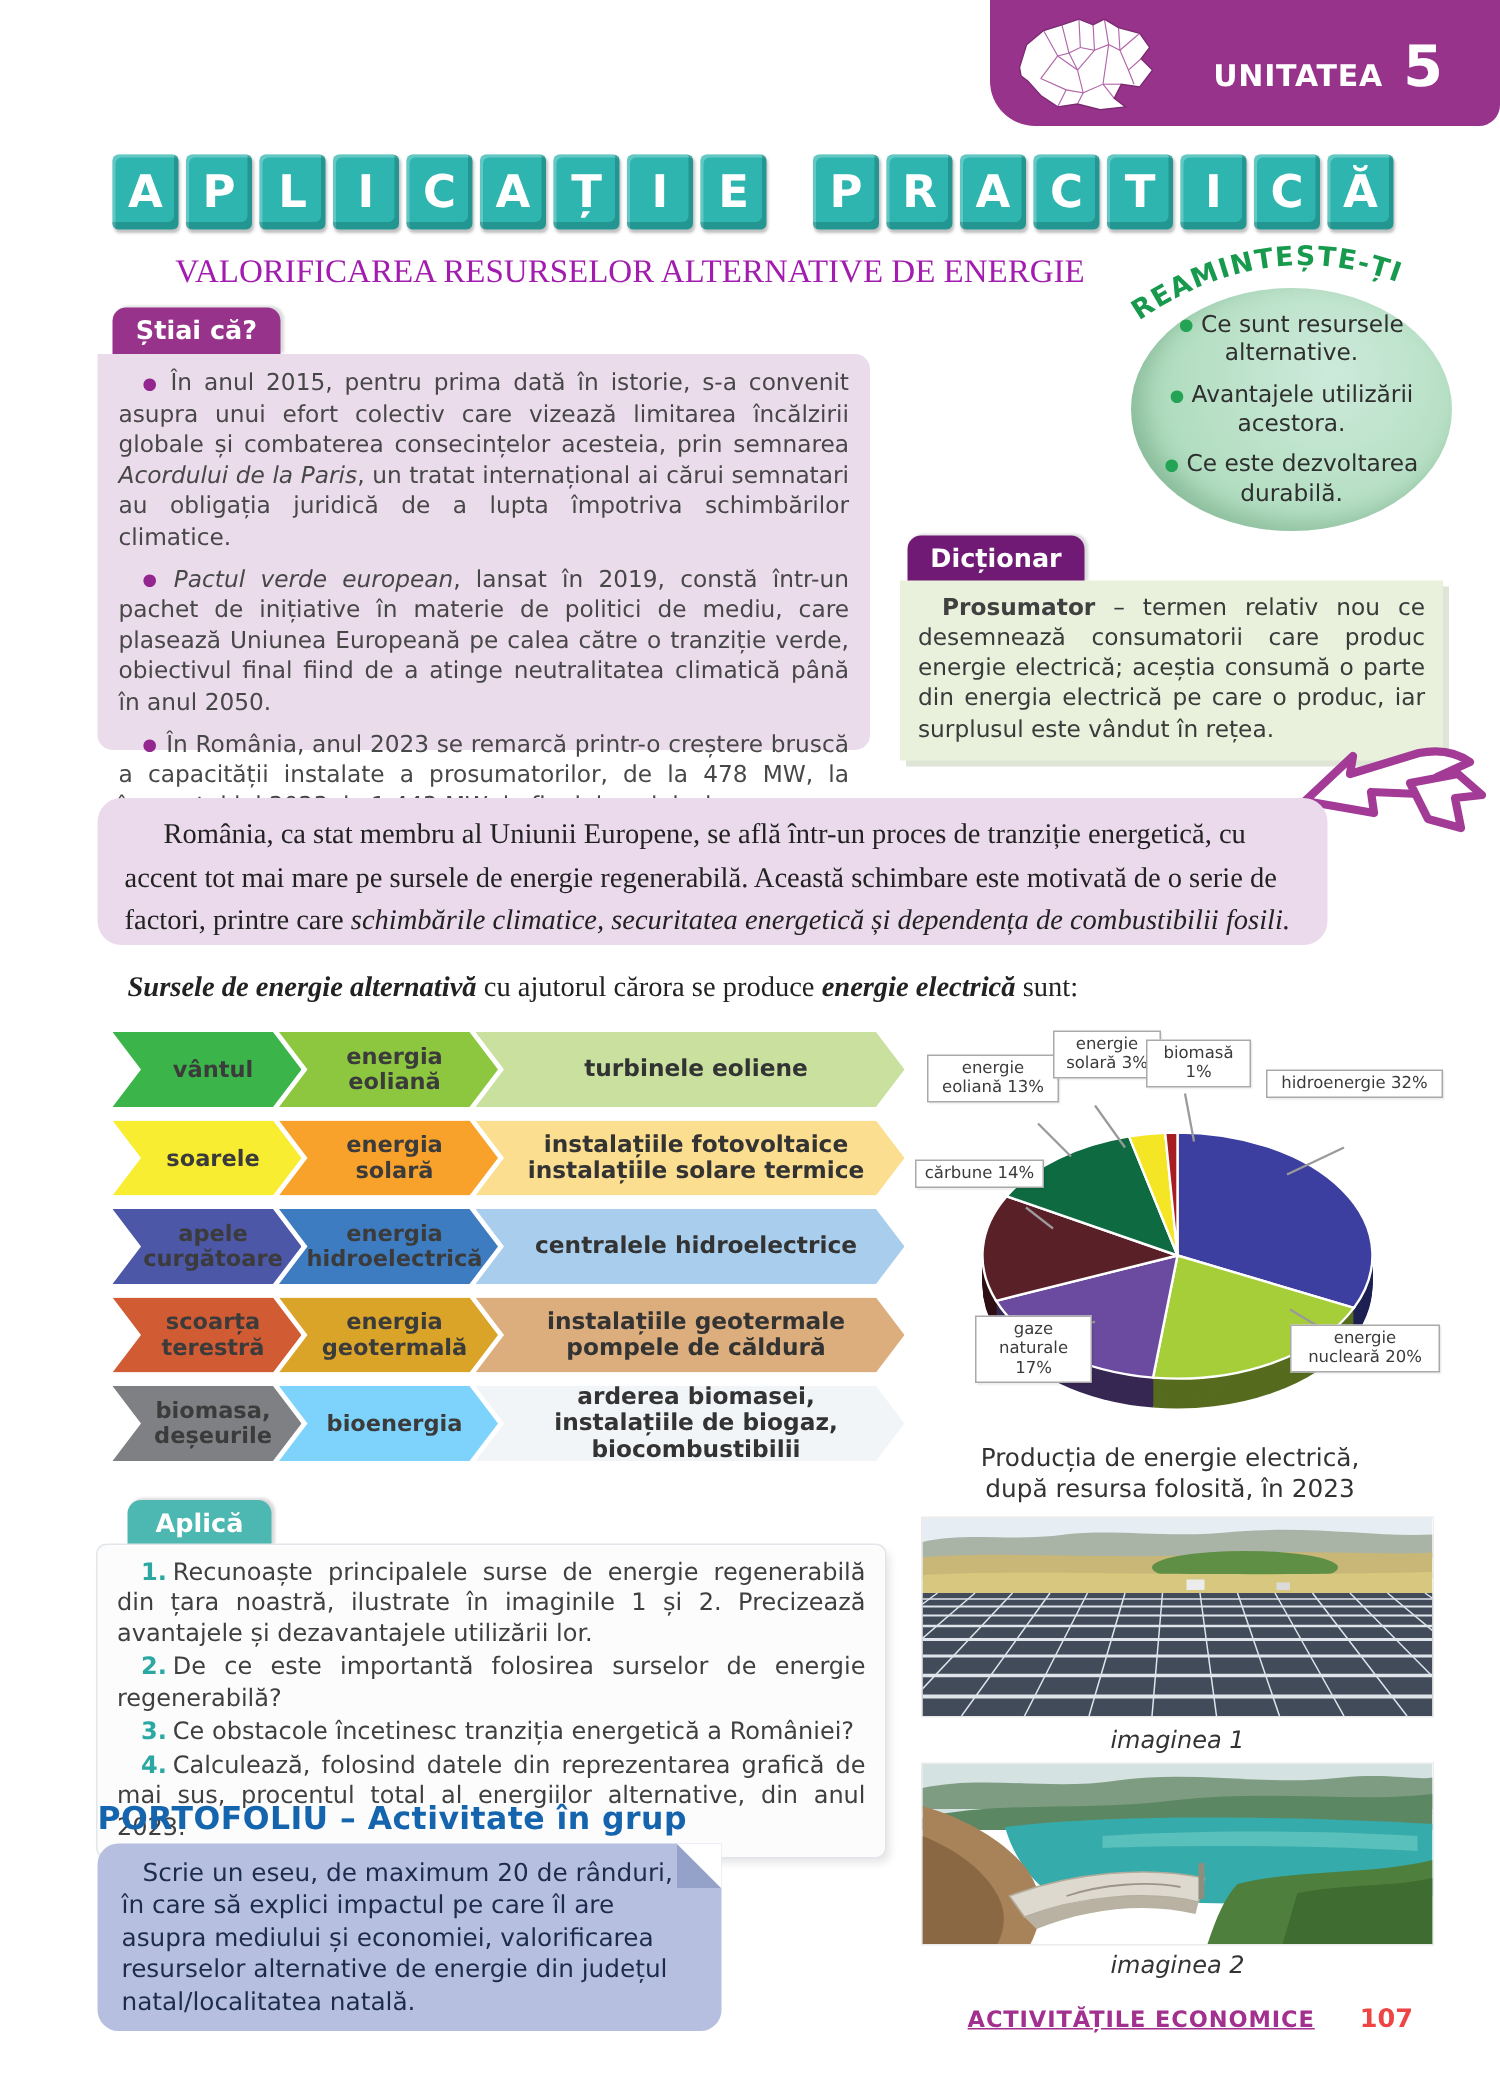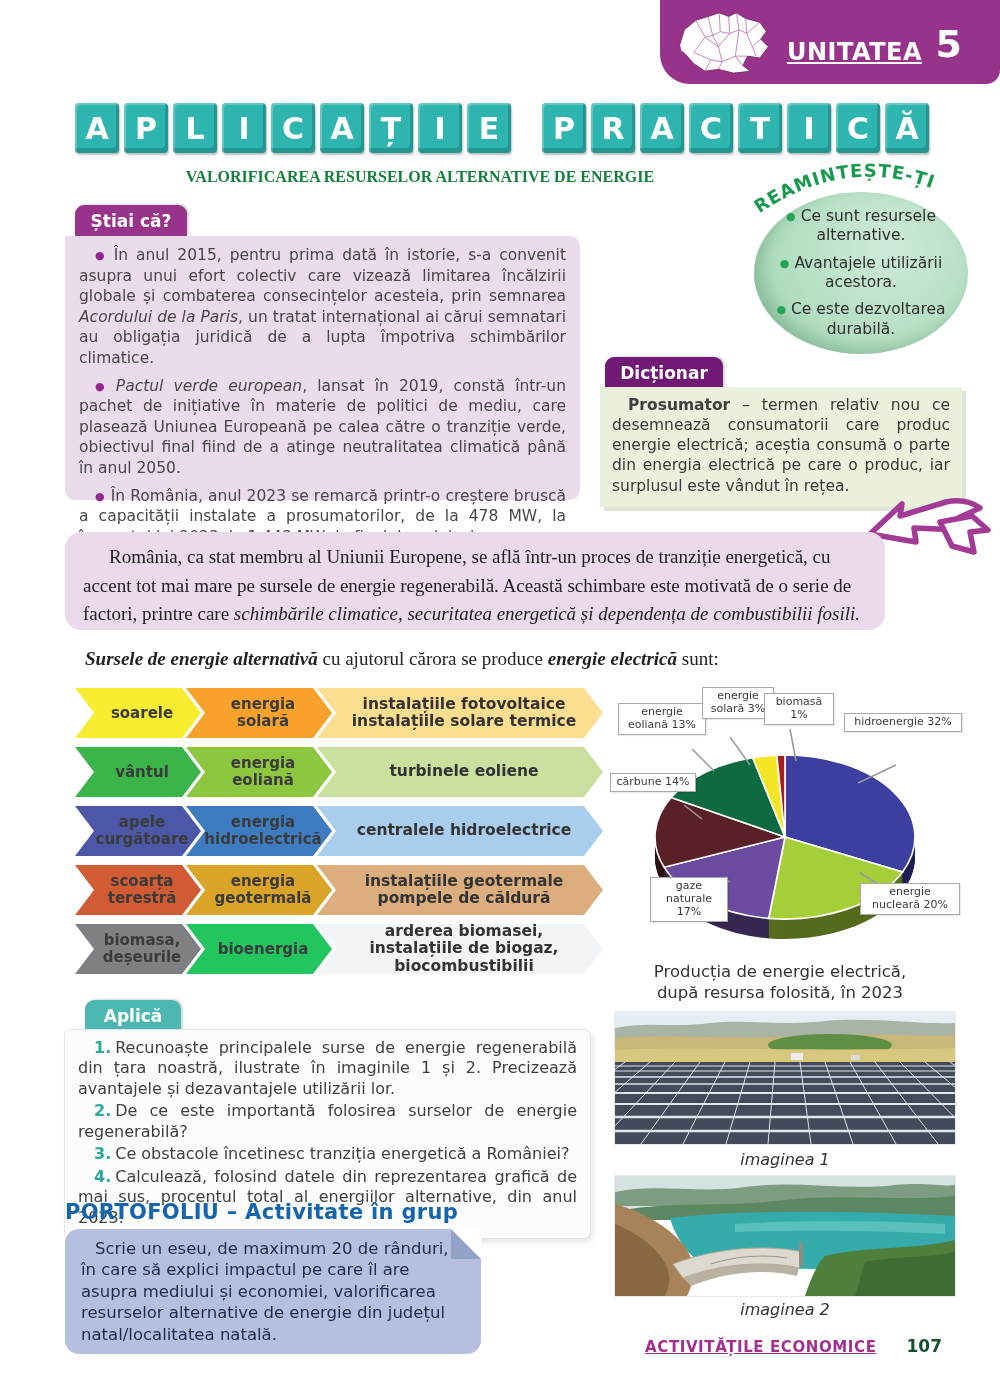--- a/index.html
+++ b/index.html
@@ -3,31 +3,31 @@
 <meta charset="utf-8">
 <style>
   html,body{margin:0;padding:0;background:#fff;}
   .page{position:relative;width:1000px;height:1390px;background:#fff;overflow:hidden;
         font-family:"DejaVu Sans","Liberation Sans",sans-serif;color:#3b3b3b;}
 
   
   .unit-tab{position:absolute;left:660px;top:0;width:340px;height:84px;background:#97338b;
             border-radius:0 0 14px 30px;display:flex;align-items:center;}
   .unit-tab .map{margin-left:16px;}
-  .unit-label{position:absolute;right:78px;top:38px;color:#fff;font-weight:bold;font-size:24px;letter-spacing:.5px;text-decoration:underline;}
+  .unit-label{position:absolute;right:78px;top:38px;color:#fff;font-weight:bold;font-size:20px;letter-spacing:.5px;}
   .unit-number{position:absolute;right:38px;top:22px;color:#fff;font-weight:bold;font-size:38px;}
 
   
   .tiles{position:absolute;left:75px;top:103px;display:flex;}
   .tile{width:44px;height:50px;margin-right:5px;background:#2fb5af;border-radius:4px;
         box-shadow:inset -3px -5px 0 rgba(0,60,60,.25), inset 2px 2px 0 rgba(255,255,255,.25), 1px 2px 2px rgba(0,0,0,.25);
         color:#fff;font-weight:bold;font-size:30px;display:flex;align-items:center;justify-content:center;}
   .tile-gap{width:26px;}
   .subtitle{position:absolute;left:75px;top:168px;width:690px;text-align:center;
-            font-family:"Liberation Serif","DejaVu Serif",serif;font-weight:bold;font-size:16px;color:#15803d;}
+            font-family:"Liberation Serif","DejaVu Serif",serif;font-weight:normal;font-size:22px;color:#a21caf;}
 
   
   .tab{position:absolute;height:31px;border-radius:9px 9px 0 0;color:#fff;font-weight:bold;font-size:17px;
        display:flex;align-items:center;justify-content:center;box-shadow:2px -1px 2px rgba(0,0,0,.15);}
   .tab-purple{background:#97338b;}
   .tab-green{background:#701a75;}
   .tab-teal{background:#4db8b1;}
 
   
   .stiai-box{position:absolute;left:65px;top:236px;width:515px;height:264px;background:#ebdcec;
@@ -97,21 +97,21 @@
                    border-top:30px solid #fff;border-left:30px solid #94a1c9;}
   .porto-box p{margin:0;text-indent:14px;}
 
   
   .fig{position:absolute;width:340px;box-shadow:0 0 0 1px rgba(0,0,0,.08);}
   .fig-cap{position:absolute;width:340px;text-align:center;font-style:italic;font-size:16px;color:#333;}
 
   
   .footer{position:absolute;right:58px;top:1336px;display:flex;align-items:baseline;}
   .footer .sec{color:#a2308f;font-weight:bold;font-size:15px;letter-spacing:.6px;margin-right:30px;text-decoration:underline;}
-  .footer .pg{color:#14532d;font-weight:bold;font-size:17px;}
+  .footer .pg{color:#ef4444;font-weight:bold;font-size:17px;}
 </style>
 </head>
 <body>
 
 <div class="page">
 
   <div class="unit-tab">
     <svg class="map" width="96" height="66" viewBox="0 0 100 70">
       <path d="M3,38 L8,22 L20,12 L33,8 L45,4 L55,8 L63,4 L73,10 L88,14 L95,24 L89,32 L97,40 L88,52 L75,50 L70,60 L78,66 L60,68 L44,64 L30,66 L18,58 L9,48 L4,44 Z" fill="#ffffff" stroke="#7c2a72" stroke-width="1"></path>
       <g stroke="#97338b" stroke-width="0.8" opacity="0.75" fill="none">
@@ -197,49 +197,49 @@
   <div class="intro-box">
     <p><span>România, ca stat membru al Uniunii Europene, se află într-un proces de tranziție energetică, cu accent tot mai mare pe sursele de energie regenerabilă. Această schimbare este motivată de o serie de factori, printre care </span><span class="it">schimbările climatice, securitatea energetică și dependența de combustibilii fosili.</span></p>
   </div>
 
   <div class="sources-line">
     <span class="bi">Sursele de energie alternativă</span><span> cu ajutorul cărora se produce </span><span class="bi">energie electrică</span><span> sunt:</span>
   </div>
 
   <div class="res-rows">
     <div class="res-row">
+      <div class="chev c1" style="background:#3bb54a;">vântul</div>
+      <div class="chev c2" style="background:#8dc63f;">energia eoliană</div>
+      <div class="chev c3" style="background:#c9e09f;">turbinele eoliene</div>
+    </div>
+    <div class="res-row">
       <div class="chev c1" style="background:#f9ed32;">soarele</div>
       <div class="chev c2" style="background:#f8a22b;">energia solară</div>
       <div class="chev c3" style="background:#fbde8f;">instalațiile fotovoltaice
 instalațiile solare termice</div>
-    </div>
-    <div class="res-row">
-      <div class="chev c1" style="background:#3bb54a;">vântul</div>
-      <div class="chev c2" style="background:#8dc63f;">energia eoliană</div>
-      <div class="chev c3" style="background:#c9e09f;">turbinele eoliene</div>
     </div>
     <div class="res-row">
       <div class="chev c1" style="background:#4c57a7;">apele
 curgătoare</div>
       <div class="chev c2" style="background:#3e7cc1;">energia
 hidroelectrică</div>
       <div class="chev c3" style="background:#a9cdec;">centralele hidroelectrice</div>
     </div>
     <div class="res-row">
       <div class="chev c1" style="background:#d15b33;">scoarța
 terestră</div>
       <div class="chev c2" style="background:#d9a428;">energia
 geotermală</div>
       <div class="chev c3" style="background:#dcad7d;">instalațiile geotermale
 pompele de căldură</div>
     </div>
     <div class="res-row">
       <div class="chev c1" style="background:#7e8083;">biomasa,
 deșeurile</div>
-      <div class="chev c2" style="background:#22c55e;">bioenergia</div>
+      <div class="chev c2" style="background:#7dd3fc;">bioenergia</div>
       <div class="chev c3" style="background:#f2f5f7;">arderea biomasei, instalațiile de biogaz, biocombustibilii</div>
     </div>
   </div>
 
   <div class="pie-wrap">
     <svg id="pie-svg" width="360" height="280" viewBox="0 0 360 280">
       <g id="pie-slices">
           <path d="M185,172 L185.0,90.0 A130,82 0 0 1 302.6,206.9 Z" fill="rgb(31,33,83)"></path>
           <path d="M185,172 L302.6,206.9 A130,82 0 0 1 168.7,253.4 Z" fill="rgb(86,107,30)"></path>
           <path d="M185,172 L168.7,253.4 A130,82 0 0 1 64.1,202.2 Z" fill="rgb(55,39,83)"></path>

